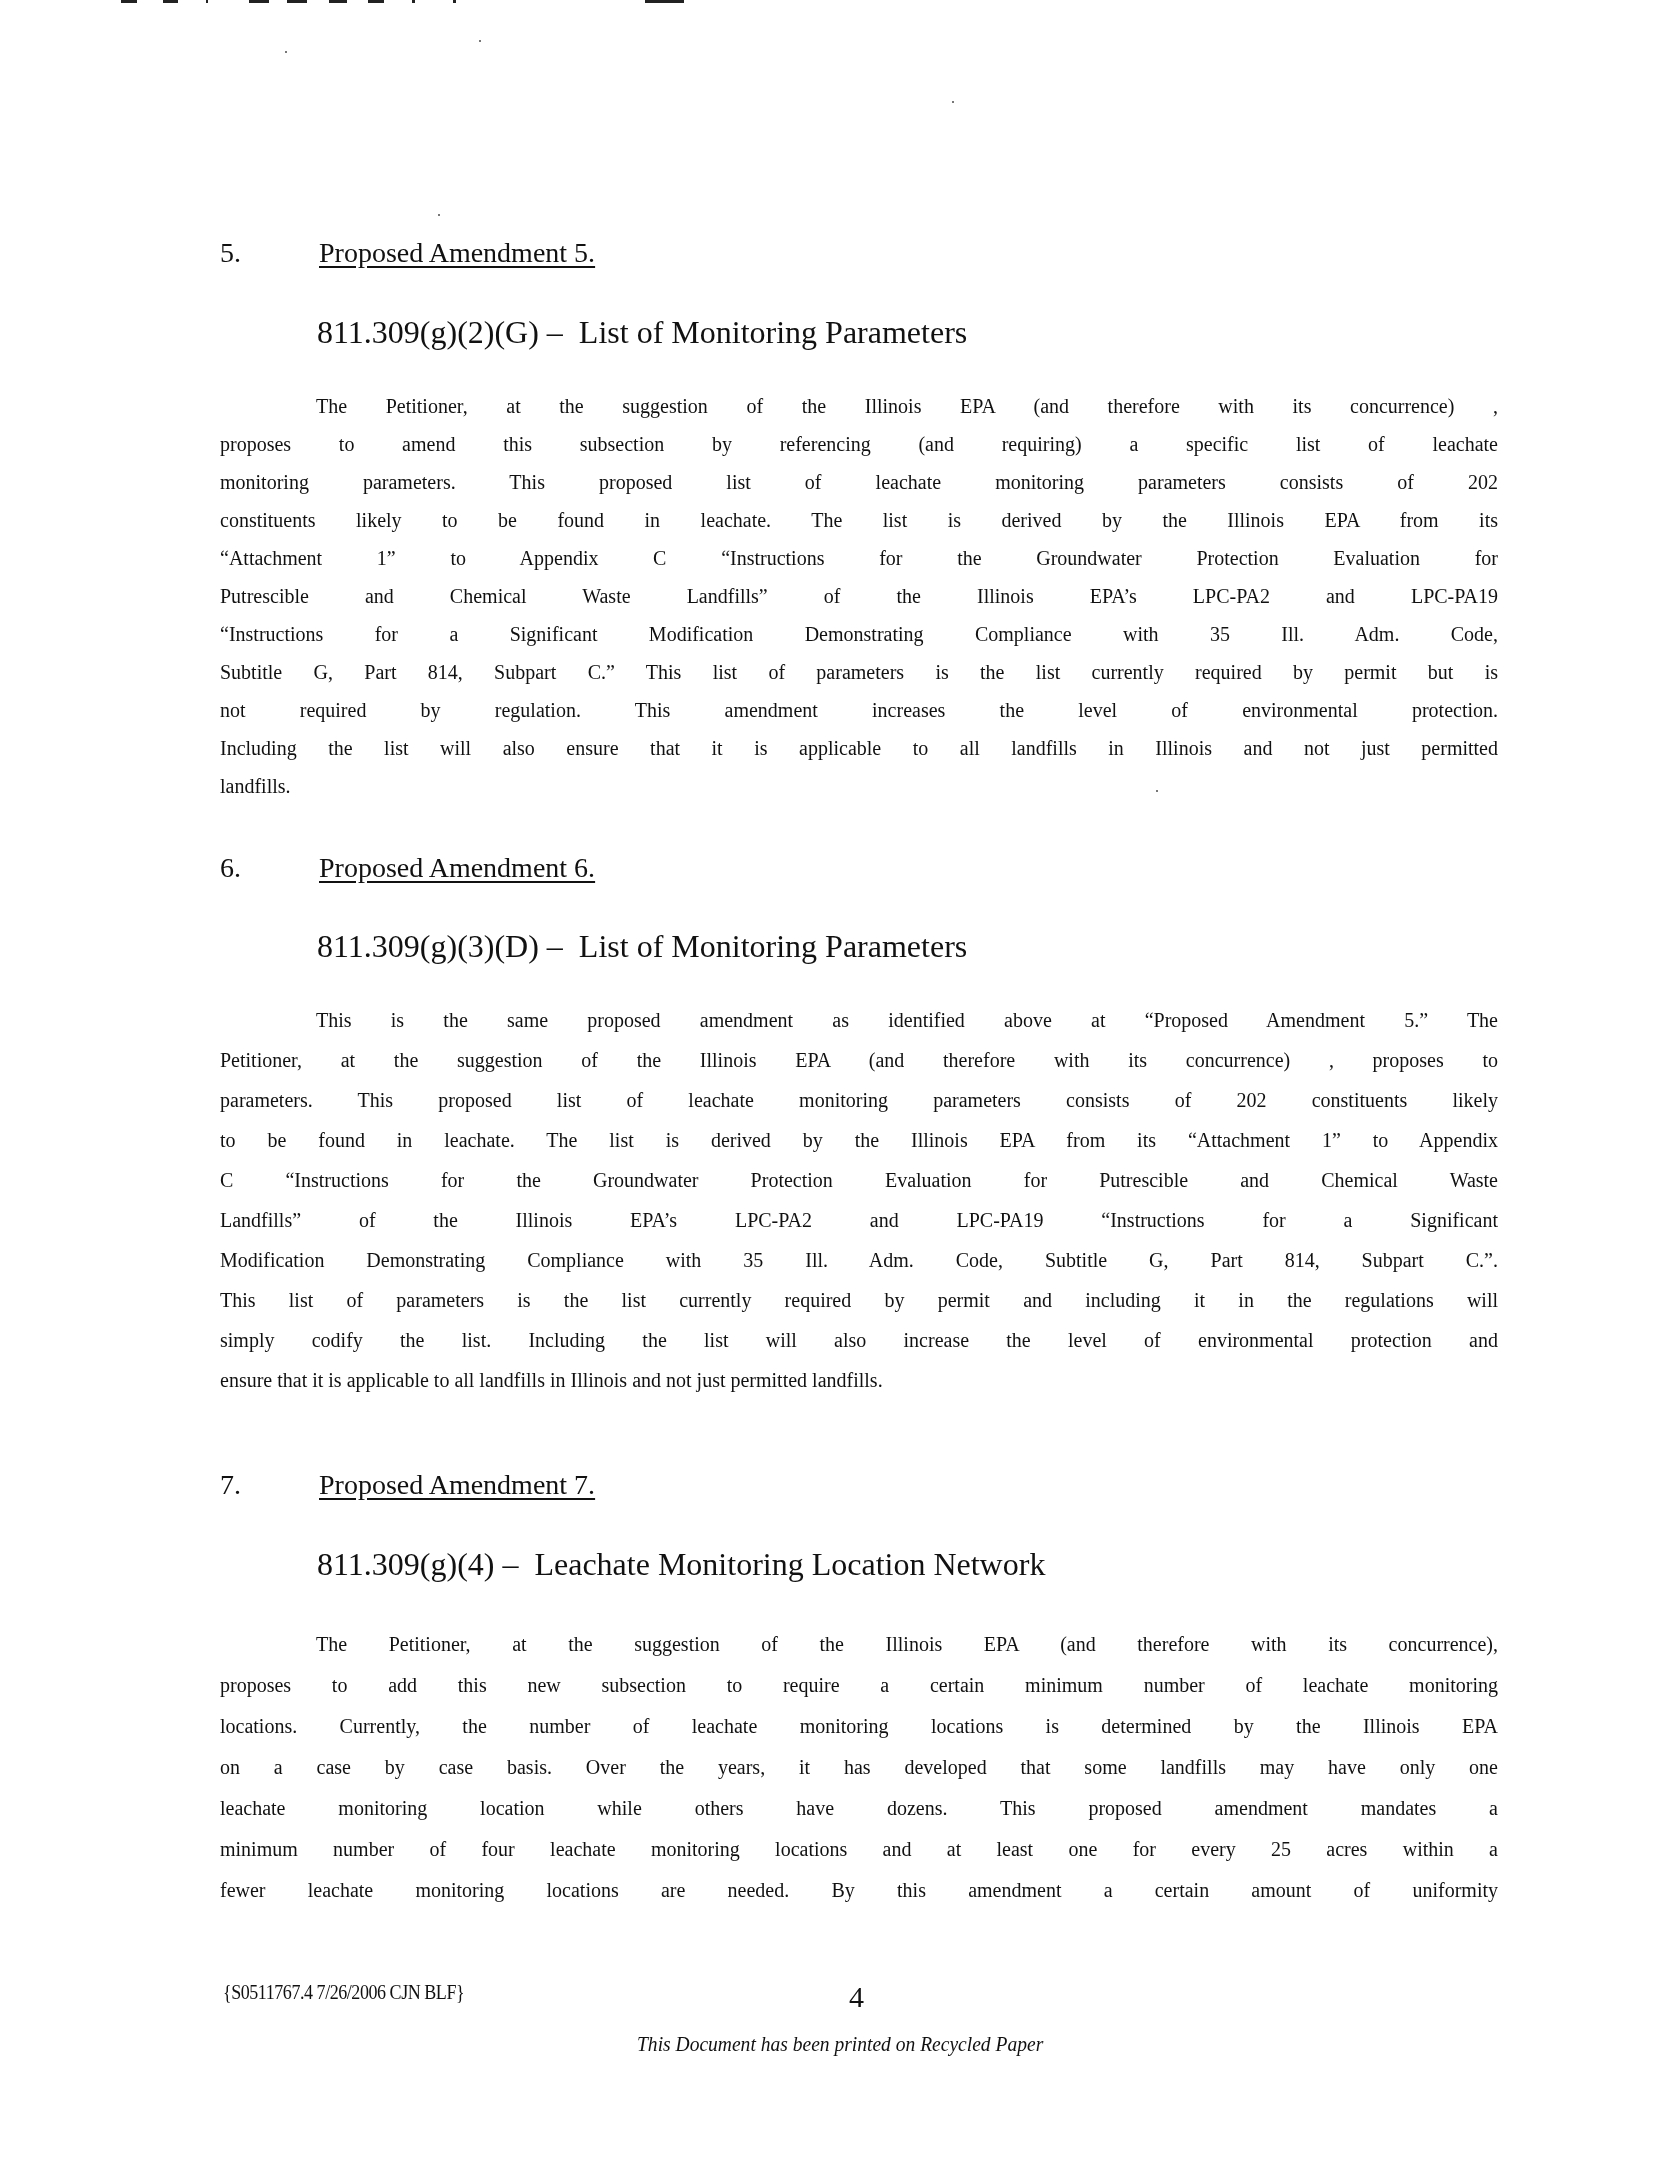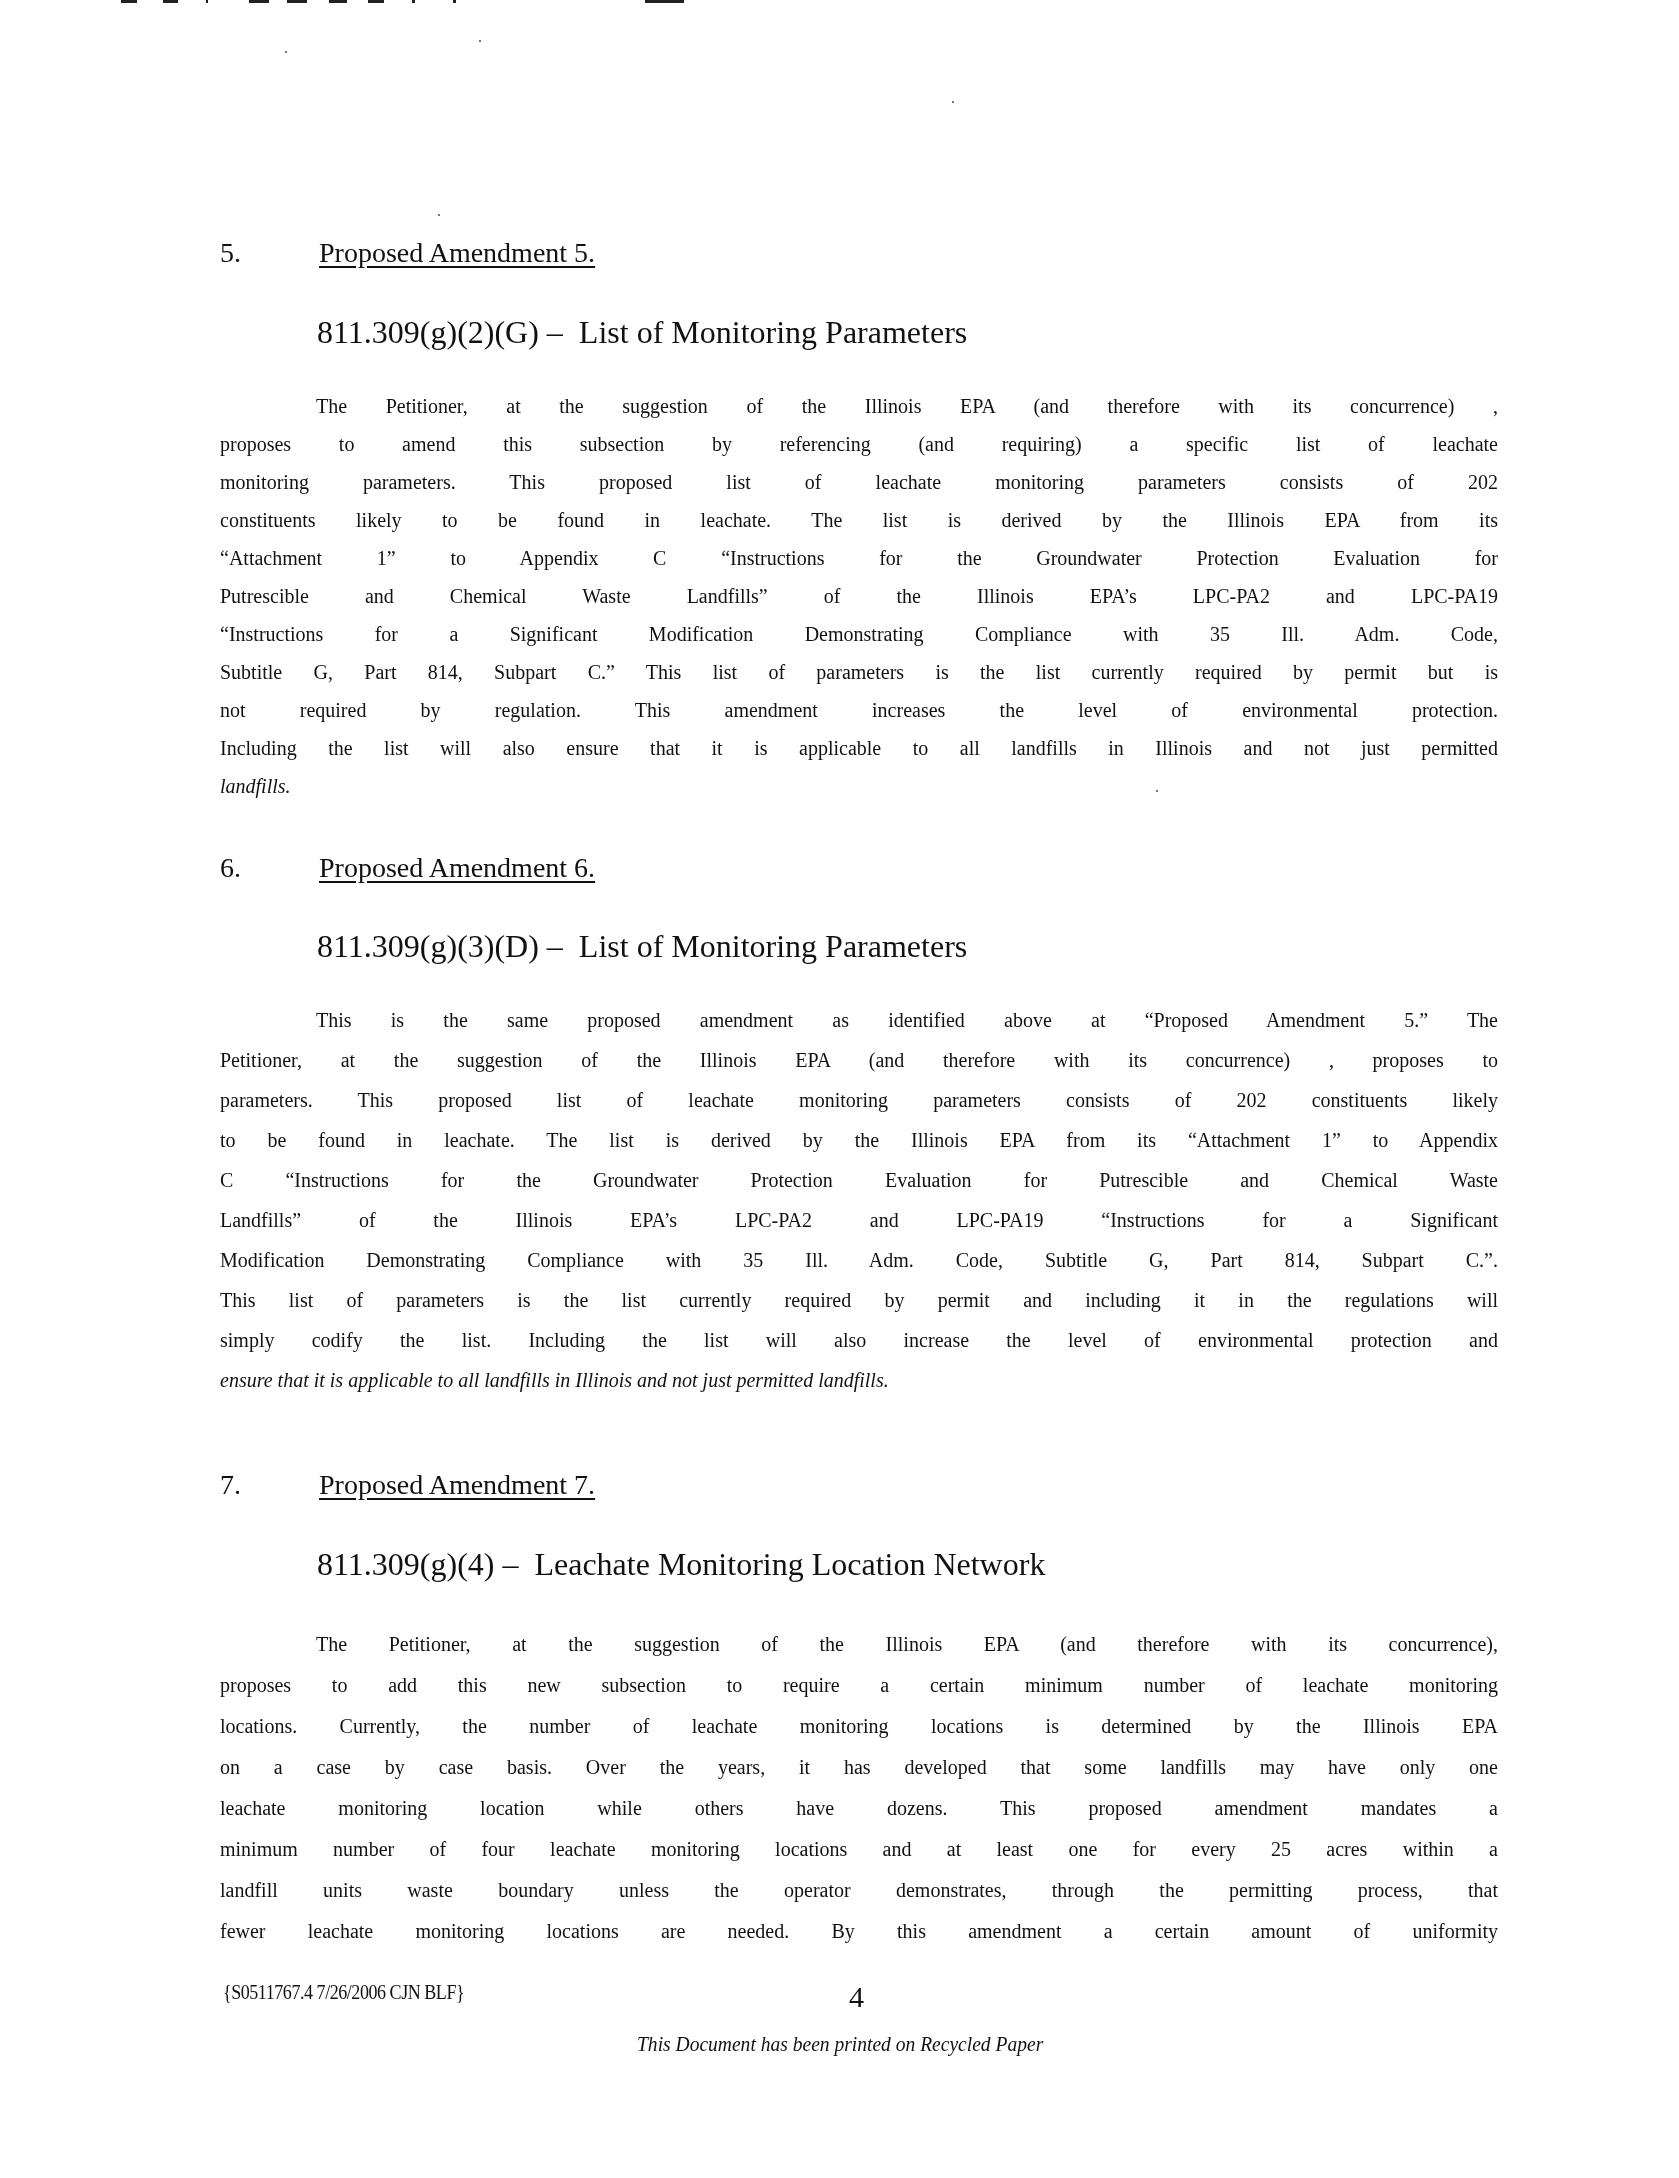--- a/index.html
+++ b/index.html
@@ -7,21 +7,21 @@
          font-family: "Liberation Serif", "DejaVu Serif", serif; color: #111111; }
   .page { position: absolute; left: 0; top: 0; width: 1679px; height: 2178px; background: #fff; }
   .scanmark { position: absolute; top: 0; height: 3px; background: #222; }
   .speck { position: absolute; width: 2px; height: 2px; background: #777; }
   .num { position: absolute; left: 220px; font-size: 28px; line-height: 30px; }
   .heading { position: absolute; left: 319px; font-size: 28px; line-height: 30px; text-decoration: underline; text-underline-offset: 4px; }
   .subheading { position: absolute; left: 317px; font-size: 32px; line-height: 30px; white-space: pre; }
   .para { position: absolute; left: 220px; width: 1278px; font-size: 20px; }
   .line { display: block; white-space: nowrap; text-align: justify; text-align-last: justify; overflow: hidden; }
   .line.first { padding-left: 96px; }
-  .line.last { text-align: right; text-align-last: left; font-style: italic; }
+  .line.last { text-align: right; text-align-last: left; }
   .docid { position: absolute; left: 223px; top: 1979px; font-size: 20px; line-height: 26px; letter-spacing: -0.5px; transform: scaleX(0.9); transform-origin: left center; }
   .pagenum { position: absolute; left: 849px; top: 1980px; font-size: 30px; line-height: 34px; }
   .recycled { position: absolute; left: 637px; top: 2030px; font-size: 21px; line-height: 28px; font-style: italic; transform: scaleX(0.93); transform-origin: left center; }
 </style>
 </head>
 <body>
 
 <div class="page">
 
   <div class="scanmark" style="left:121px;width:16px"></div>
@@ -81,21 +81,20 @@
     <div class="num" style="top:1470px">7.</div>
     <div class="heading" style="top:1470px">Proposed Amendment 7.</div>
     <div class="subheading" style="top:1549px">811.309(g)(4) –  Leachate Monitoring Location Network</div>
     <div class="para" style="top:1624px;line-height:41px">
       <span class="line first">The Petitioner, at the suggestion of the Illinois EPA (and therefore with its concurrence),</span>
       <span class="line">proposes to add this new subsection to require a certain minimum number of leachate monitoring</span>
       <span class="line">locations.  Currently, the number of leachate monitoring locations is determined by the Illinois EPA</span>
       <span class="line">on a case by case basis.  Over the years, it has developed that some landfills may have only one</span>
       <span class="line">leachate monitoring location while others have dozens.  This proposed amendment mandates a</span>
       <span class="line">minimum number of four leachate monitoring locations and at least one for every 25 acres within a</span>
-      <span class="line">landfill units waste boundary unless the operator demonstrates, through the permitting process, that</span>
       <span class="line">fewer leachate monitoring locations are needed.  By this amendment a certain amount of uniformity</span>
     </div>
   </section>
 
   <div class="docid">{S0511767.4  7/26/2006 CJN BLF}</div>
   <div class="pagenum">4</div>
   <div class="recycled">This Document has been printed on Recycled Paper</div>
 </div>
 
 

